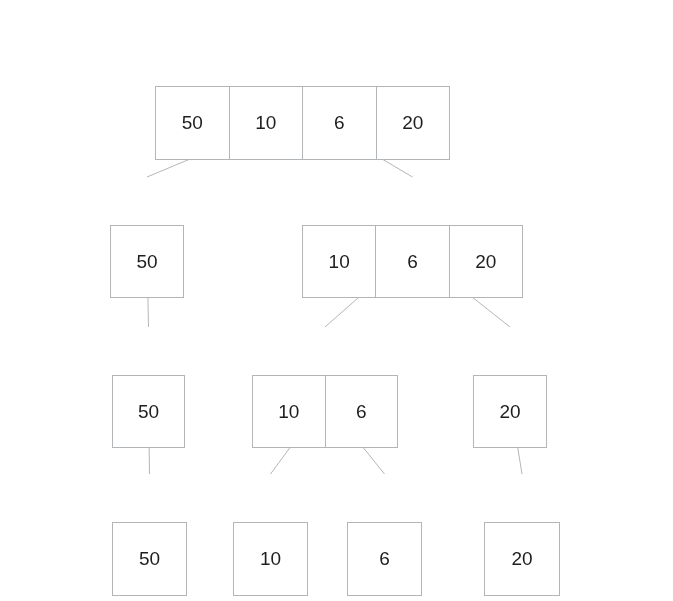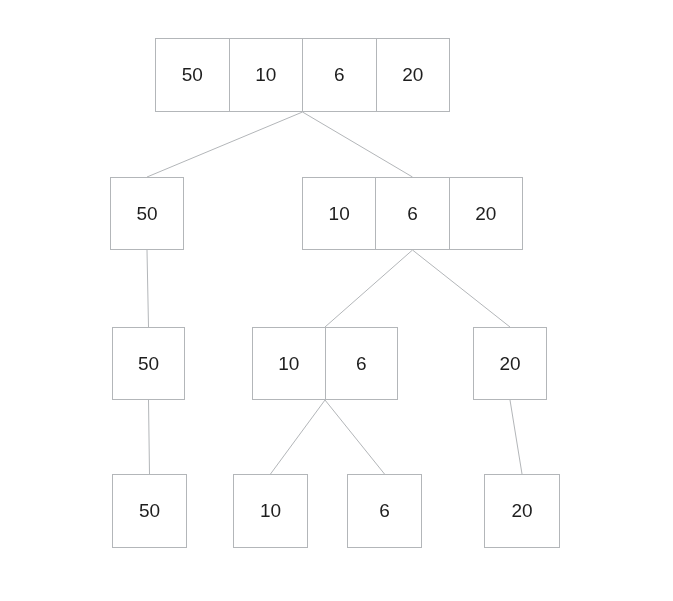--- a/index.html
+++ b/index.html
@@ -15,20 +15,21 @@
     position:absolute; left:0; top:0;
     width:673px; height:601px;
     pointer-events:none;
   }
   .array-node {
     position:absolute;
     display:flex;
     box-sizing:border-box;
     border:1px solid var(--border);
     background:var(--bg);
+    margin-top:48px;
   }
   .array-cell {
     flex:1 1 0;
     display:flex;
     align-items:center;
     justify-content:center;
     font-size:19px;
     color:var(--text);
     user-select:none;
   }

